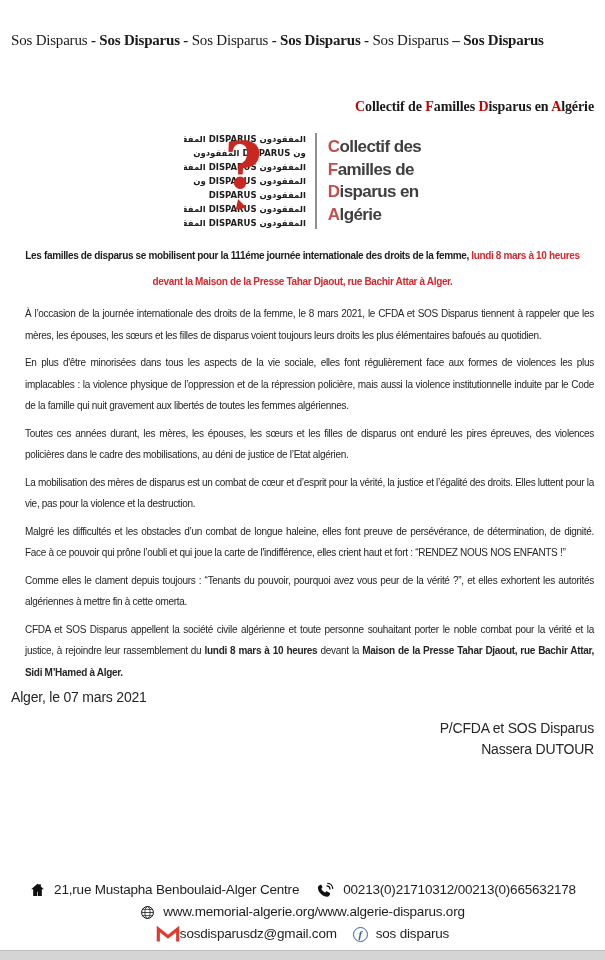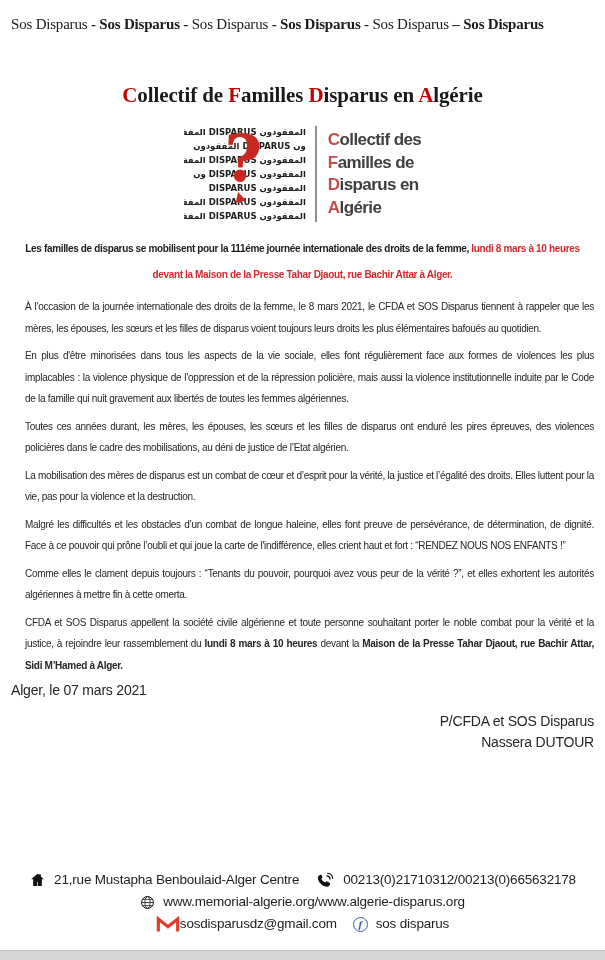--- a/index.html
+++ b/index.html
@@ -6,29 +6,29 @@
   html,body { background:#ffffff; }
   .page {
     position:relative; width:605px; height:960px; background:#ffffff;
     font-family:"Liberation Sans", sans-serif; color:#262626; overflow:hidden;
     margin:0 auto;
   }
   .content { padding:0 11px; }
 
   
   .banner {
-    padding-top:16px; font-family:"Liberation Serif", serif;
+    padding-top:32px; font-family:"Liberation Serif", serif;
     font-size:15px; color:#1b1b1b; white-space:nowrap; letter-spacing:-0.2px;
   }
   .banner .bold { font-weight:bold; }
 
   
   .doc-title {
-    margin-top:50px; text-align:center; font-family:"Liberation Serif", serif;
-    font-weight:bold; font-size:21px; color:#1a1a1a; letter-spacing:-0.1px;
+    margin-top:50px; text-align:right; font-family:"Liberation Serif", serif;
+    font-weight:bold; font-size:14px; color:#1a1a1a; letter-spacing:-0.1px;
   }
   .red-init { color:#c00404; }
 
   
   .logo { display:flex; justify-content:center; align-items:center; margin-top:14px; height:104px; }
   .logo-arabic {
     position:relative; width:122px; height:98px; overflow:hidden;
     font-family:"DejaVu Sans", sans-serif; font-size:8.5px; font-weight:bold;
     line-height:14px; color:#1d1d1d; text-align:right; direction:rtl; white-space:nowrap;
   }
@@ -63,21 +63,21 @@
     letter-spacing:-0.3px; margin-bottom:6px; color:#262626;margin-left:14px;
   }
   p.body b { letter-spacing:-0.3px; }
 
   
   .date-line { text-align:left; font-size:14px; margin-top:4px; letter-spacing:-0.2px; }
   .sig { text-align:right; font-size:14px; line-height:21px; margin-top:13px; letter-spacing:-0.2px; }
 
   
   .footer {
-    position:absolute; left:0; right:0; bottom:25px;
+    position:absolute; left:0; right:0; bottom:15px;
     font-size:13.5px; color:#1e1e1e; letter-spacing:-0.2px;
   }
   .footer-line { display:flex; justify-content:center; align-items:center; line-height:22px; }
   .footer-line .gap { width:8px; }
   .icon { display:inline-block; vertical-align:middle; }
   .icon svg { display:block; }
   .fb-circle {
     display:inline-flex; justify-content:center; align-items:center;
     width:15px; height:15px; border:1.5px solid #3b5fa0; border-radius:50%;
     color:#3b5fa0; font-family:"Liberation Serif", serif; font-style:italic;

